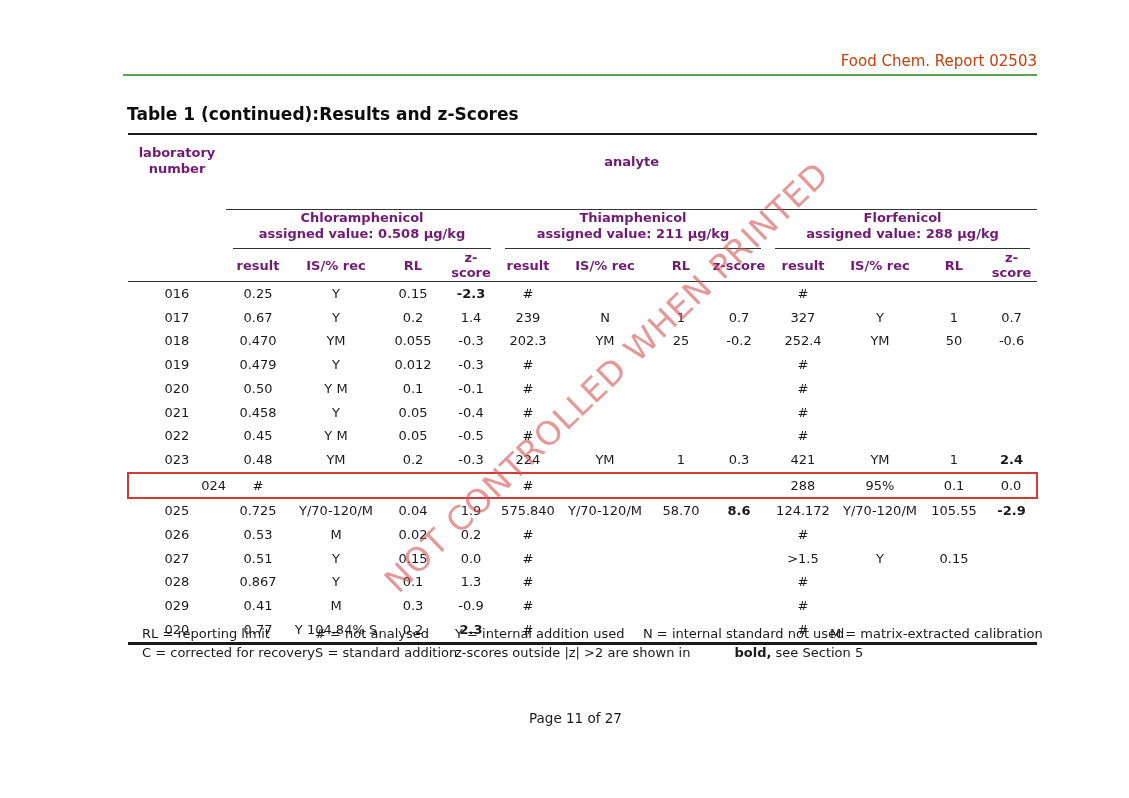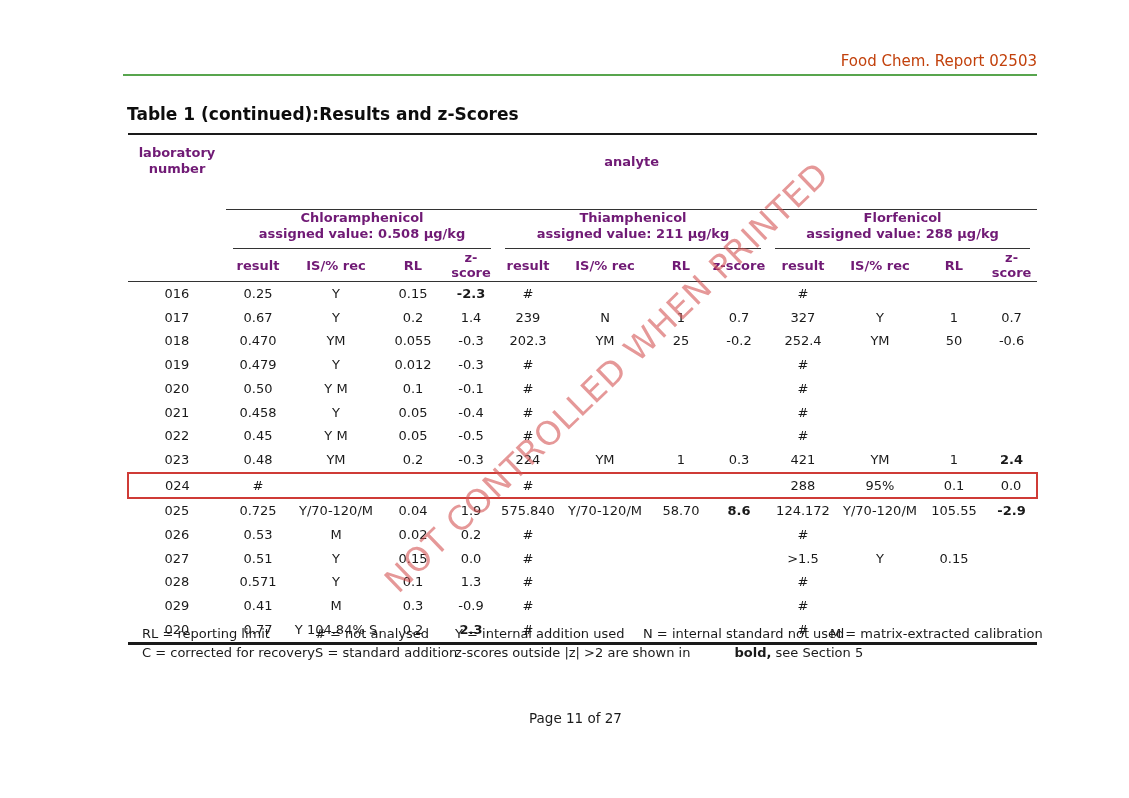--- a/index.html
+++ b/index.html
@@ -52,21 +52,21 @@
   th.sub-hd{
     height:29px;vertical-align:middle;text-align:center;
     border-bottom:1px solid #333;
   }
   tbody td{
     text-align:center;font-size:13px;height:23.7px;padding:0;line-height:23.7px;
     white-space:nowrap;overflow:visible;
   }
   tbody td.b{font-weight:bold;}
   tr.highlight td{border-top:2px solid var(--red,#cf3b36);border-bottom:2px solid var(--red,#cf3b36);}
-  tr.highlight td:first-child{border-left:2px solid var(--red,#cf3b36);}
+  tr.highlight td:first-child{border-left:2px solid var(--red,#cf3b36);text-align:right;}
   tr.highlight td:last-child{border-right:2px solid var(--red,#cf3b36);}
   
   #watermark{
     position:absolute;left:312px;top:372px;width:560px;
     text-align:center;font-size:33px;letter-spacing:1px;line-height:40px;
     color:var(--wm,#d55454);opacity:0.6;
     transform:rotate(-44deg);
     pointer-events:none;z-index:3;white-space:nowrap;
   }
   
@@ -336,21 +336,21 @@
             <td></td>
             <td></td>
             <td></td>
             <td>&gt;1.5</td>
             <td>Y</td>
             <td>0.15</td>
             <td></td>
           </tr>
           <tr>
             <td>028</td>
-            <td>0.571</td>
+            <td>0.867</td>
             <td>Y</td>
             <td>0.1</td>
             <td>1.3</td>
             <td>#</td>
             <td></td>
             <td></td>
             <td></td>
             <td>#</td>
             <td></td>
             <td></td>

